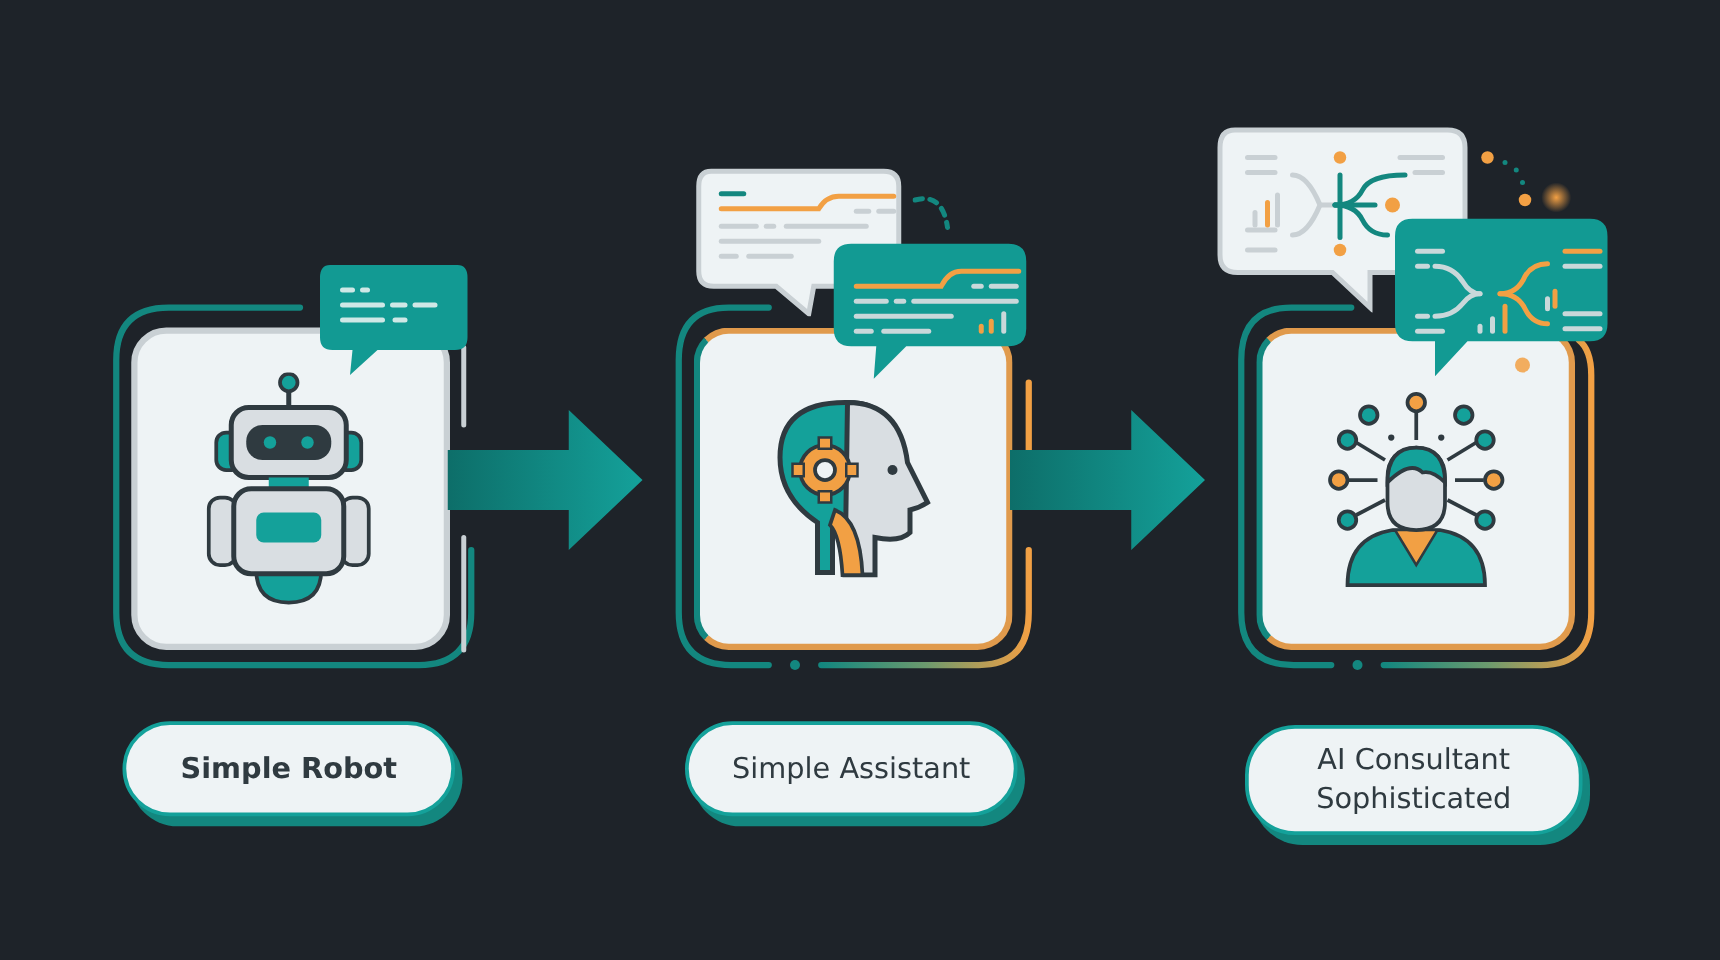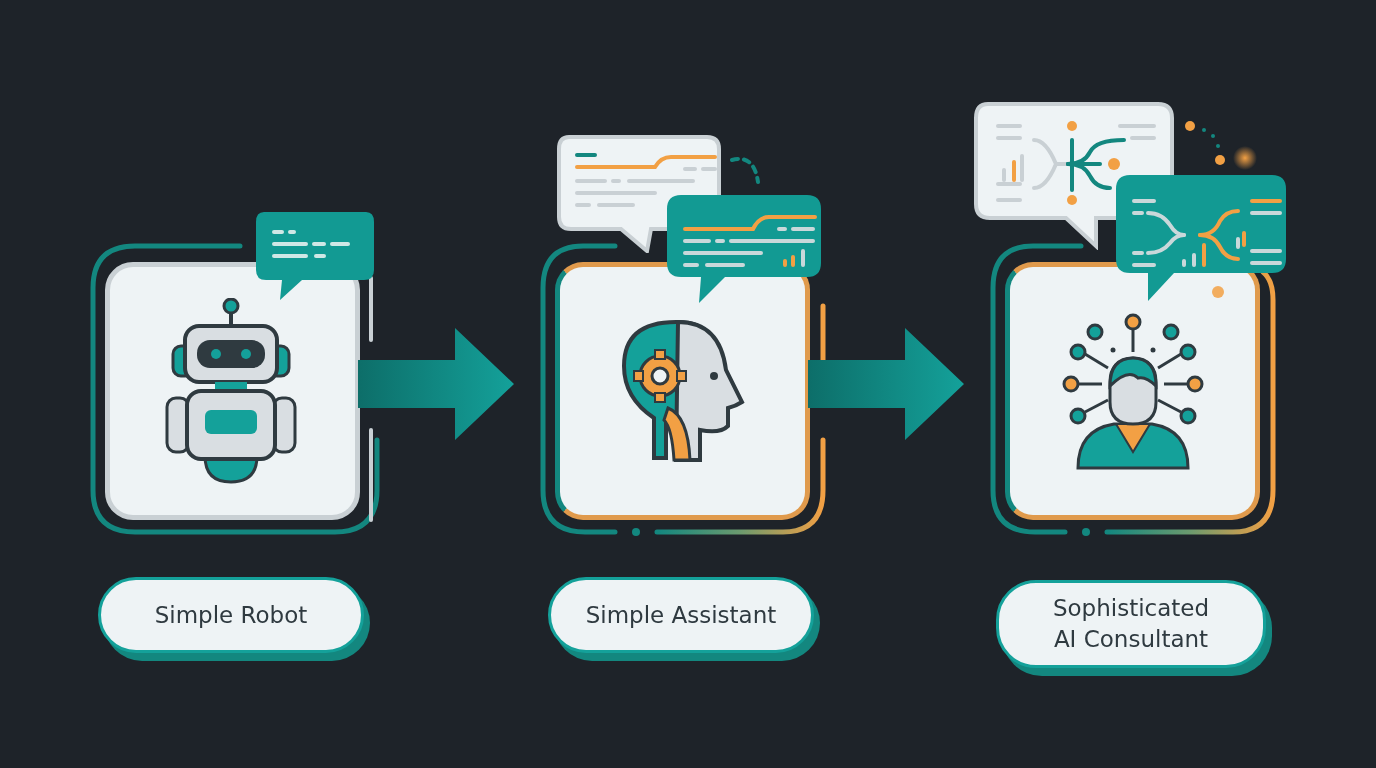--- a/index.html
+++ b/index.html
@@ -49,21 +49,21 @@
         <line x1="20" y1="22" x2="28" y2="22"></line>
         <line x1="36" y1="22" x2="40" y2="22"></line>
         <line x1="20" y1="34" x2="52" y2="34"></line>
         <line x1="60" y1="34" x2="70" y2="34"></line>
         <line x1="78" y1="34" x2="94" y2="34"></line>
         <line x1="20" y1="46" x2="52" y2="46"></line>
         <line x1="62" y1="46" x2="70" y2="46"></line>
       </g>
   </svg>
 
-  <div class="pill" style="left:98px;top:577px;width:266px;height:76px;">
+  <div class="pill" style="left:98px;top:577px;width:266px;height:76px;font-weight:bold;">
     <span>Simple Robot</span>
   </div>
 </div>
 
 <svg class="arrow" style="left:358px;top:326px;" width="160" height="116" viewBox="0 0 160 116">
   <defs>
       <linearGradient id="ag1" x1="0" x2="1">
         <stop offset="0" stop-color="#0d6e69"></stop>
         <stop offset="1" stop-color="#14a19a"></stop>
       </linearGradient>
@@ -272,16 +272,16 @@
           <line x1="138" y1="28" x2="166" y2="28"></line>
           <line x1="130" y1="60" x2="130" y2="72"></line>
         </g>
     </g>
   </svg>
   <svg style="position:absolute;left:1208px;top:282px;" width="20" height="20">
       <circle cx="10" cy="10" r="6" fill="#f2a044" opacity="0.85"></circle>
     </svg>
 
   <div class="pill" style="left:996px;top:580px;width:270px;height:88px;flex-direction:column;">
+    <span>AI Consultant</span>
     <span>Sophisticated</span>
-    <span>AI Consultant</span>
   </div>
 </div>
 
 </body></html>

